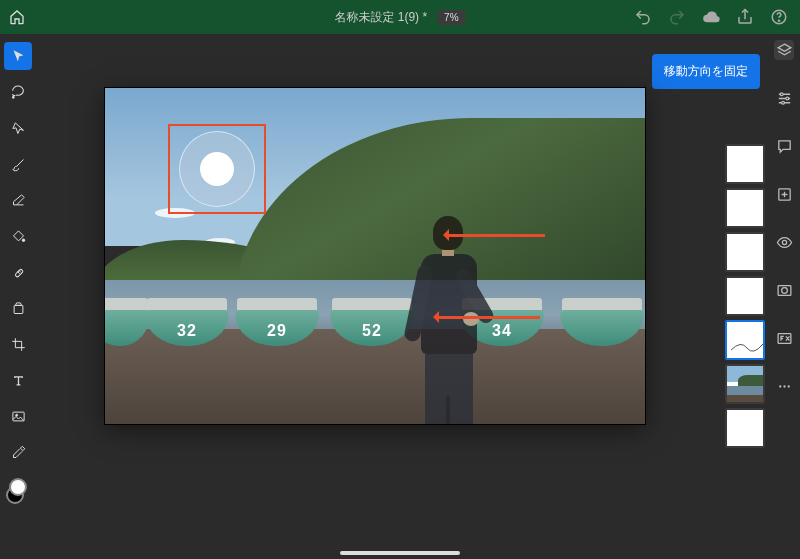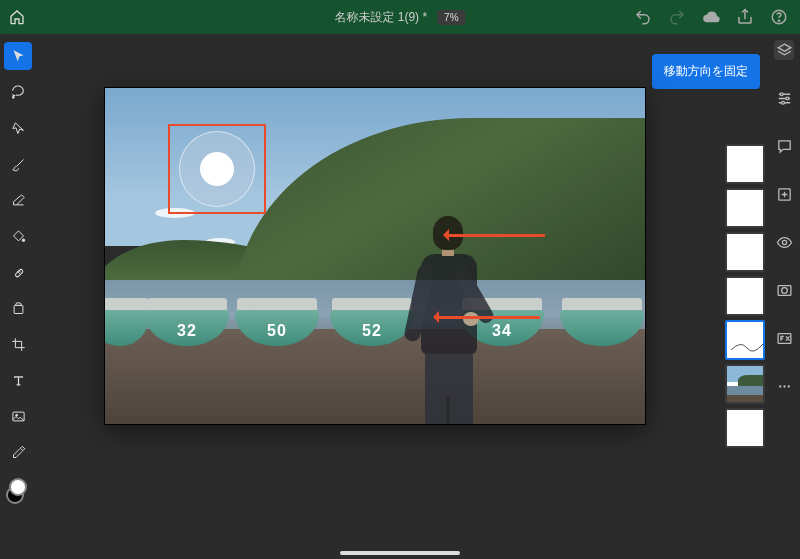--- a/index.html
+++ b/index.html
@@ -491,21 +491,21 @@
         <div class="num"></div>
       </div>
     <div class="boat b2">
         <div class="deck"></div>
         <div class="hull"></div>
         <div class="num">32</div>
       </div>
     <div class="boat b3">
         <div class="deck"></div>
         <div class="hull"></div>
-        <div class="num">50</div>
+        <div class="num">29</div>
       </div>
     <div class="boat b4">
         <div class="deck"></div>
         <div class="hull"></div>
         <div class="num">52</div>
       </div>
     <div class="boat b5">
         <div class="deck"></div>
         <div class="hull"></div>
         <div class="num">34</div>

